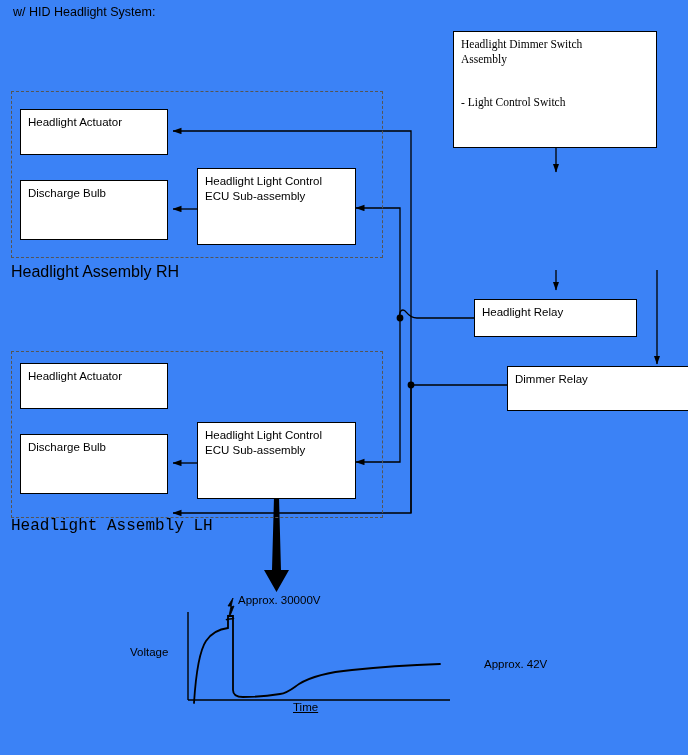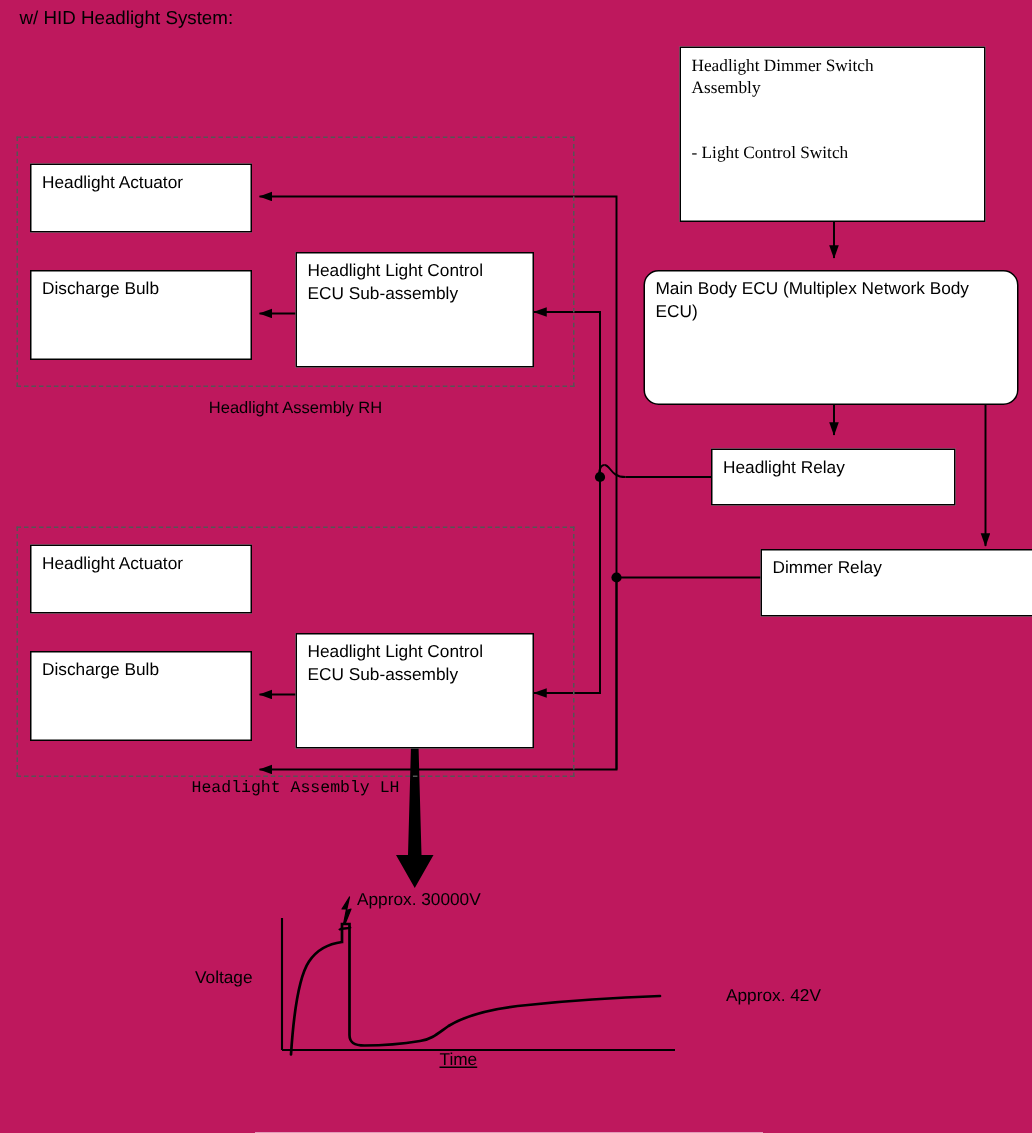--- a/index.html
+++ b/index.html
@@ -2,39 +2,39 @@
 <html><head>
 <meta charset="utf-8">
 <style>
   html,body{margin:0;padding:0;background:#ffffff;}
   body{
     width:688px;height:755px;
     font-family:"Liberation Sans","DejaVu Sans",sans-serif;
     color:#000000;
     -webkit-font-smoothing:antialiased;
   }
-  #canvas{position:relative;width:688px;height:755px;overflow:hidden;background:#be185d;}
+  #canvas{position:relative;width:688px;height:755px;overflow:hidden;background:#3b82f6;}
 
   .title{
     position:absolute;left:13px;top:4px;
     font-size:12.5px;line-height:16px;color:#000;
     white-space:nowrap;
   }
 
   
   .group{
     position:absolute;
     border:1px dashed #555555;
     background:transparent;
     box-sizing:border-box;
   }
   .group-label{
     position:absolute;
-    font-size:11px;line-height:14px;
-    text-align:center;white-space:nowrap;
+    font-size:16px;line-height:14px;
+    white-space:nowrap;
     color:#000;
   }
 
   
   .box{
     position:absolute;
     border:1.4px solid #000000;
     background:#ffffff;
     box-sizing:border-box;
   }
@@ -157,24 +157,20 @@
   </div>
 
   <div class="box" style="left:453px;top:31px;width:204px;height:117px;font-family:Liberation Serif, serif;">
     <span class="lbl">Headlight Dimmer Switch
 Assembly
 
 
 - Light Control Switch</span>
   </div>
 
-  <div class="box rounded" style="left:429px;top:180px;width:250px;height:90px;">
-    <span class="lbl">Main Body ECU (Multiplex Network Body
-ECU)</span>
-  </div>
 
   <div class="box" style="left:474px;top:299px;width:163px;height:38px;">
     <span class="lbl">Headlight Relay</span>
   </div>
 
   <div class="box" style="left:507px;top:366px;width:205px;height:45px;">
     <span class="lbl">Dimmer Relay</span>
   </div>
 
   <div class="g-label" style="left:238px;top:593px;">Approx. 30000V</div>

